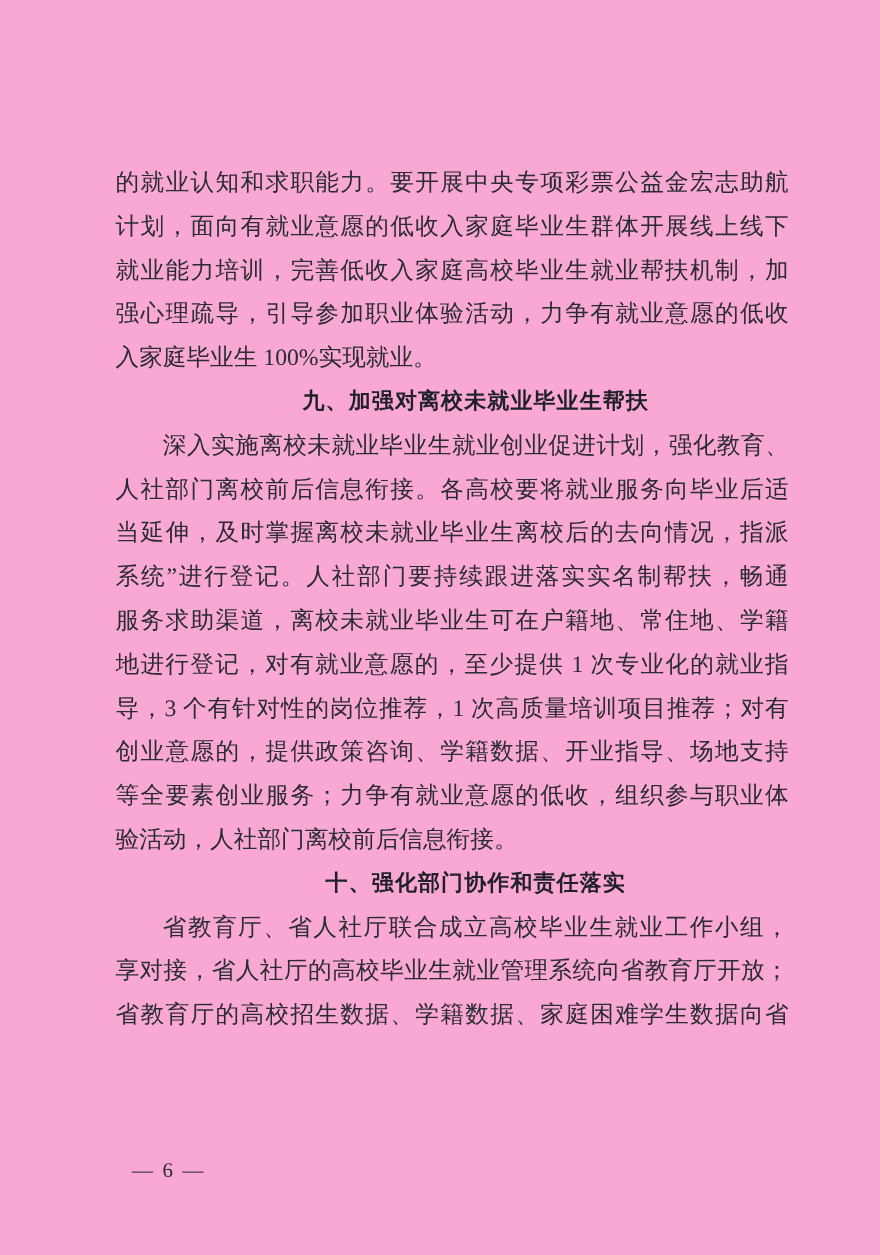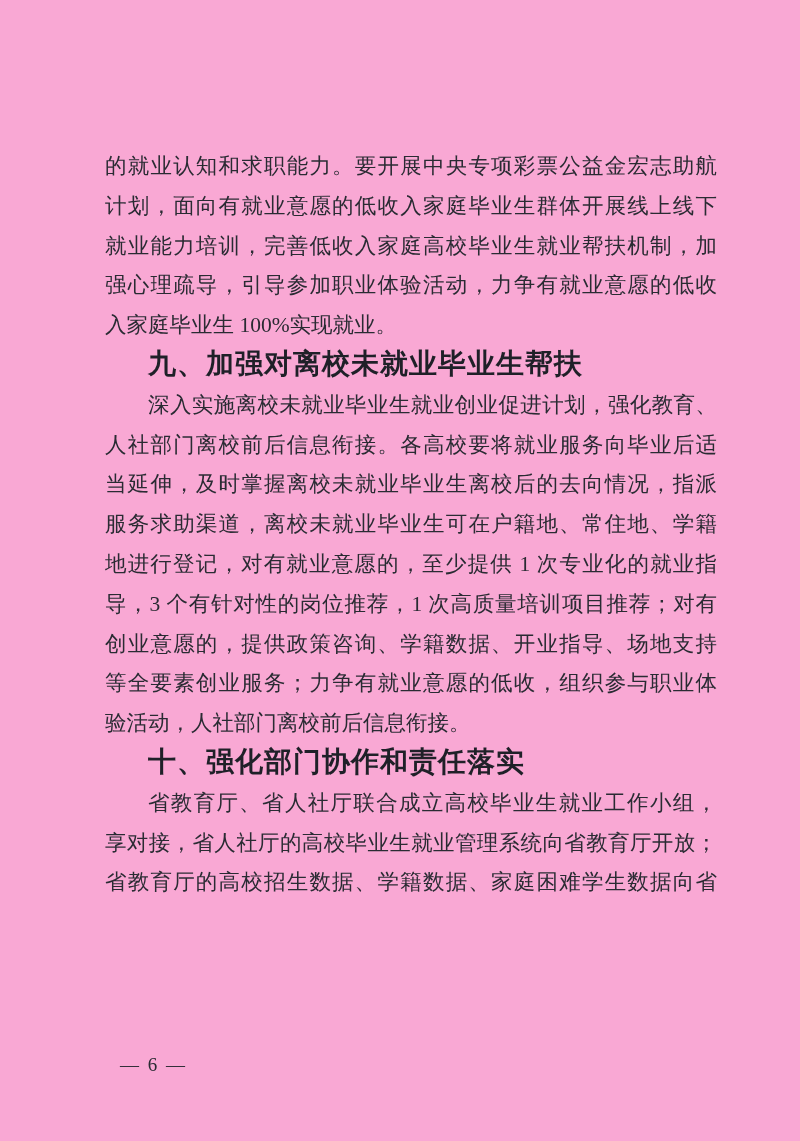--- a/index.html
+++ b/index.html
@@ -32,25 +32,26 @@
   .line.j {
     white-space: normal;
     text-align: justify;
     text-align-last: justify;
     text-justify: inter-character;
   }
   .line.indent {
     text-indent: 43px;
   }
   .line.heading {
-    font-family: Liberation Mono, monospace;
+    font-family: Liberation Serif, serif;
     font-weight: bold;
-    font-size: 28px;
+    font-size: 20px;
     color: #1f2028;
     letter-spacing: 1px;
+    text-align: center;
   }
   .page-footer {
     position: absolute;
     left: 120px;
     top: 1054px;
     font-size: 19px;
     letter-spacing: 2px;
     color: #2a2b33;
     font-family: "Liberation Serif", "DejaVu Serif", serif;
   }
@@ -62,20 +63,21 @@
   <div class="text-block">
     <div class="line j">的就业认知和求职能力。要开展中央专项彩票公益金宏志助航</div>
     <div class="line j">计划，面向有就业意愿的低收入家庭毕业生群体开展线上线下</div>
     <div class="line j">就业能力培训，完善低收入家庭高校毕业生就业帮扶机制，加</div>
     <div class="line j">强心理疏导，引导参加职业体验活动，力争有就业意愿的低收</div>
     <div class="line">入家庭毕业生 100%实现就业。</div>
     <div class="line heading indent">九、加强对离校未就业毕业生帮扶</div>
     <div class="line j indent">深入实施离校未就业毕业生就业创业促进计划，强化教育、</div>
     <div class="line j">人社部门离校前后信息衔接。各高校要将就业服务向毕业后适</div>
     <div class="line j">当延伸，及时掌握离校未就业毕业生离校后的去向情况，指派</div>
+    <div class="line j">系统”进行登记。人社部门要持续跟进落实实名制帮扶，畅通</div>
     <div class="line j">服务求助渠道，离校未就业毕业生可在户籍地、常住地、学籍</div>
     <div class="line j">地进行登记，对有就业意愿的，至少提供 1 次专业化的就业指</div>
     <div class="line j">导，3 个有针对性的岗位推荐，1 次高质量培训项目推荐；对有</div>
     <div class="line j">创业意愿的，提供政策咨询、学籍数据、开业指导、场地支持</div>
     <div class="line j">等全要素创业服务；力争有就业意愿的低收，组织参与职业体</div>
     <div class="line">验活动，人社部门离校前后信息衔接。</div>
     <div class="line heading indent">十、强化部门协作和责任落实</div>
     <div class="line j indent">省教育厅、省人社厅联合成立高校毕业生就业工作小组，</div>
     <div class="line j">享对接，省人社厅的高校毕业生就业管理系统向省教育厅开放；</div>
     <div class="line j">省教育厅的高校招生数据、学籍数据、家庭困难学生数据向省</div>

